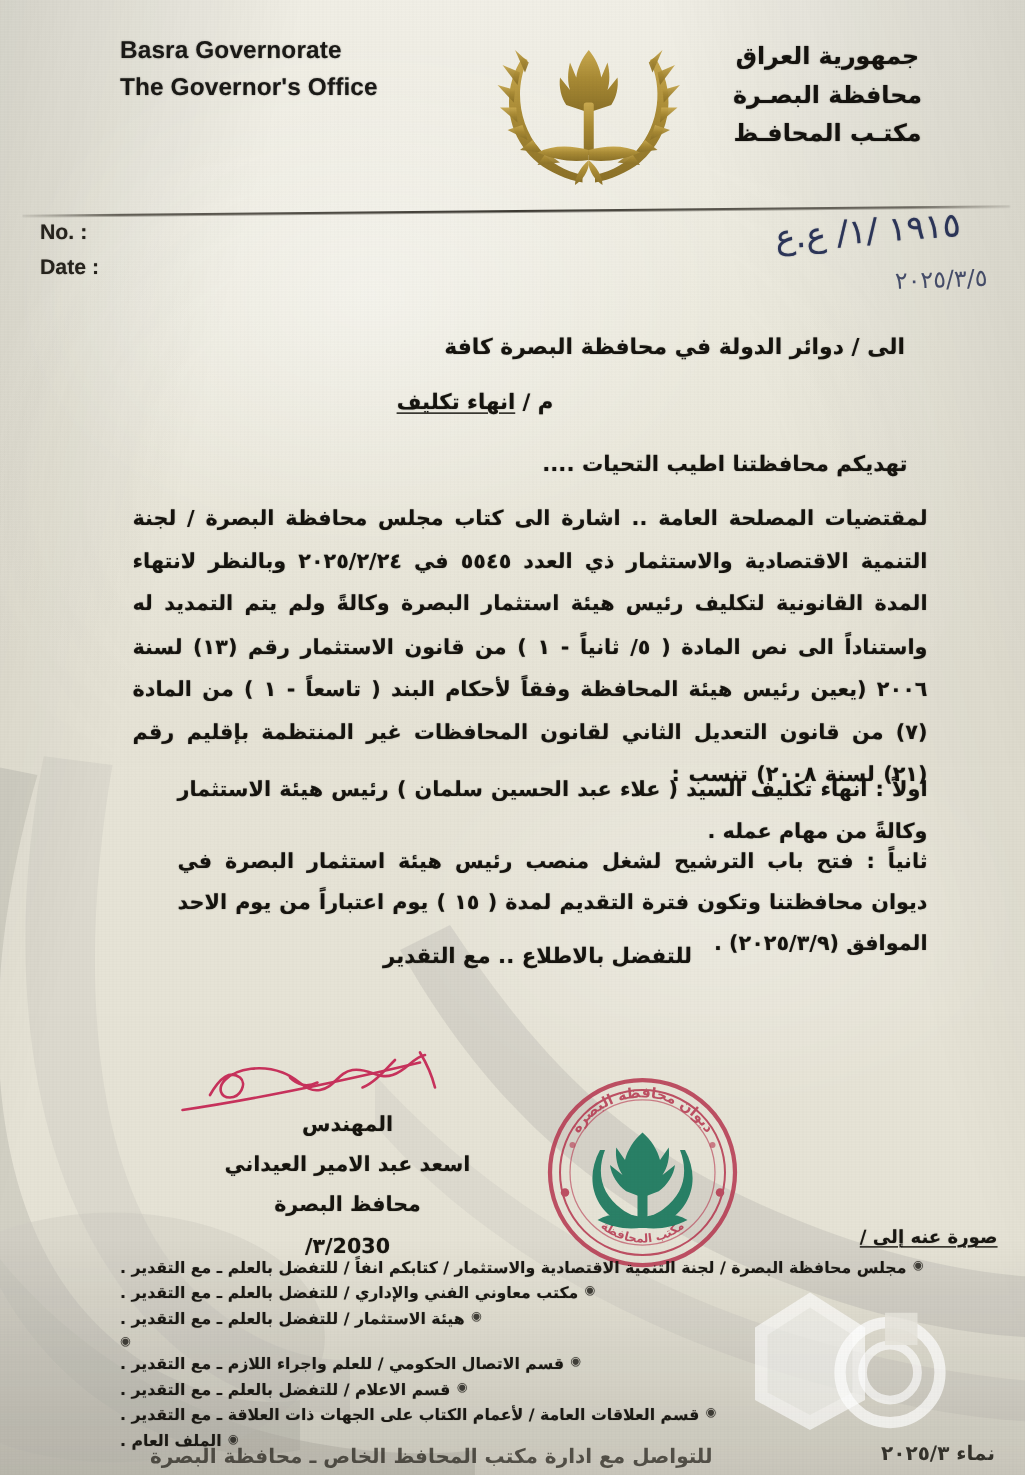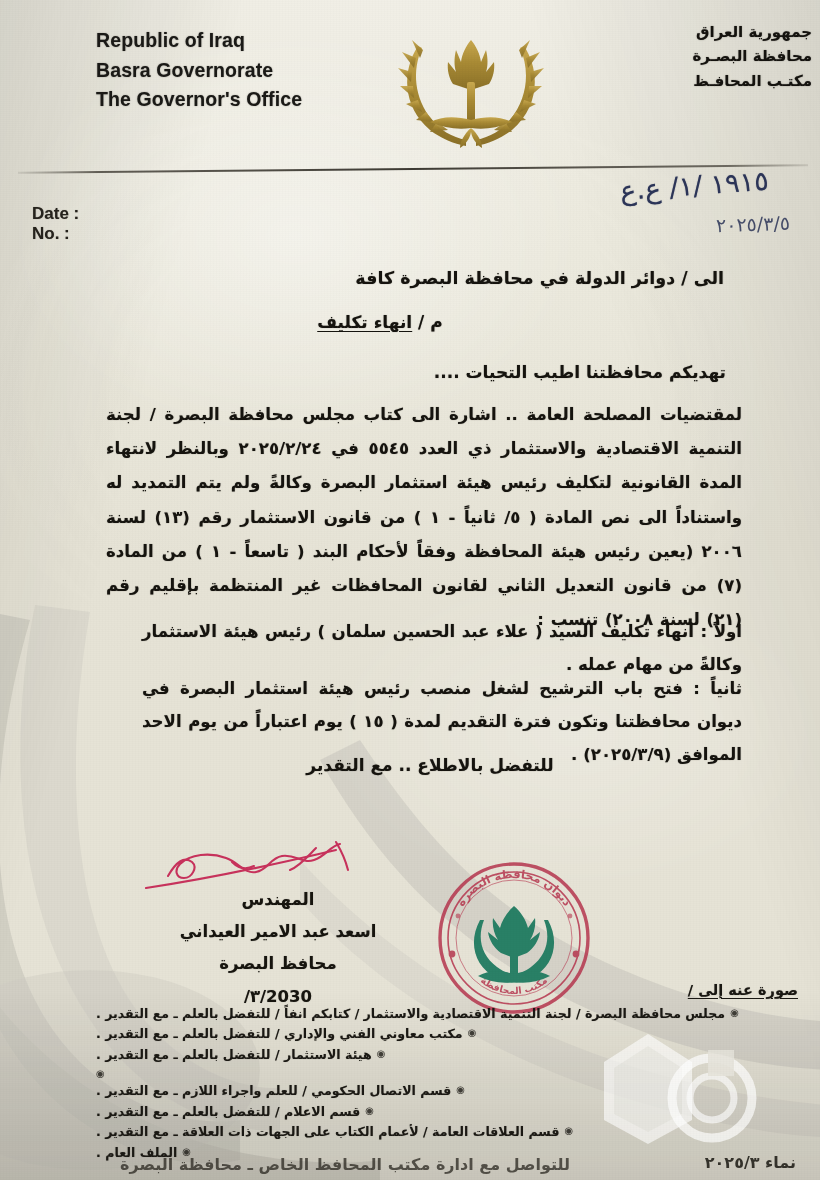--- a/index.html
+++ b/index.html
@@ -45,43 +45,43 @@
   
   .hdr{position:absolute;top:0;left:0;right:0;height:170px;}
   .hdr-en{
     position:absolute;left:96px;top:26px;width:300px;
     font-family:"Liberation Sans",sans-serif;
     font-size:19.5px;font-weight:700;line-height:1.52;
     color:#1b1a17;letter-spacing:.1px;
     text-shadow:0 0 1.4px rgba(30,28,24,.45);
   }
   .hdr-ar{
-    position:absolute;right:8px;top:20px;width:300px;
-    direction:rtl;text-align:right;
-    font-size:15px;font-weight:700;line-height:1.62;
+    position:absolute;right:8px;top:30px;width:300px;
+    direction:rtl;text-align:center;
+    font-size:19px;font-weight:700;line-height:1.62;
     color:#15130f;
     text-shadow:0 0 1.2px rgba(20,18,14,.5);
   }
   .hdr-ar div{white-space:nowrap;}
   .emblem{position:absolute;left:396px;top:24px;width:150px;height:128px;}
   .rule{
     position:absolute;left:18px;right:12px;top:168px;height:2px;
     background:linear-gradient(90deg,
        rgba(60,56,48,.10) 0%, rgba(60,56,48,.78) 10%, rgba(46,43,36,.92) 50%,
        rgba(60,56,48,.70) 90%, rgba(60,56,48,.12) 100%);
     transform:rotate(-.55deg);
     filter:blur(.25px);
   }
   .lbl{
     position:absolute;left:32px;
     font-family:"Liberation Sans",sans-serif;
     font-size:17px;font-weight:600;color:#26231d;
     text-shadow:0 0 1px rgba(35,32,26,.4);
   }
-  .lbl.no{top:176px;margin-top:48px;}
+  .lbl.no{top:176px;}
   .lbl.date{top:204px;}
   
   .hand{
     position:absolute;
     font-family:"DejaVu Sans",sans-serif;
     color:#2c3558;
     direction:rtl;
     letter-spacing:2px;
   }
   .hand-no{
@@ -195,21 +195,20 @@
                C470,396 390,380 300,350 C160,302 60,230 0,160 Z" fill="#c9c7bf" opacity=".75"></path>
     </svg>
   </div>
 
   <div class="paper-shade"></div>
   <div class="paper-glare"></div>
 
   <div class="hdr">
 
     <div class="hdr-en">
-      <div>Republic of Iraq</div>
       <div>Basra Governorate</div>
       <div>The Governor's Office</div>
     </div>
 
     <div class="emblem">
       <svg viewBox="0 0 150 128" width="150" height="128">
         <defs>
           <linearGradient id="gold" x1="0" y1="0" x2="0" y2="1">
             <stop offset="0%" stop-color="#c9a94f"></stop>
             <stop offset="45%" stop-color="#a98b35"></stop>

